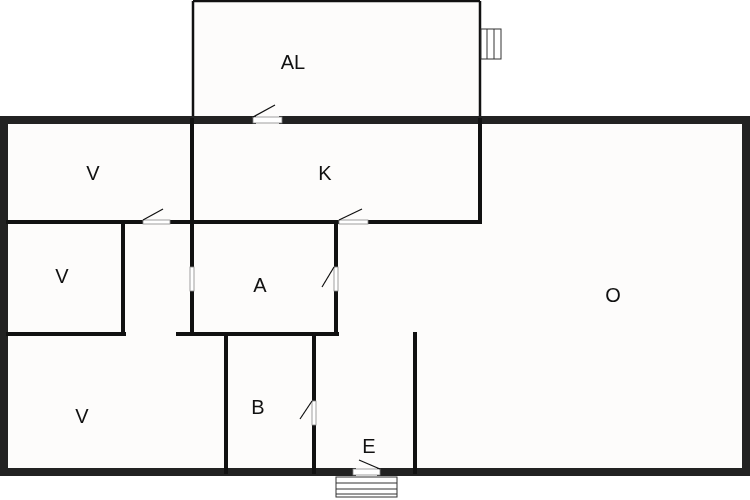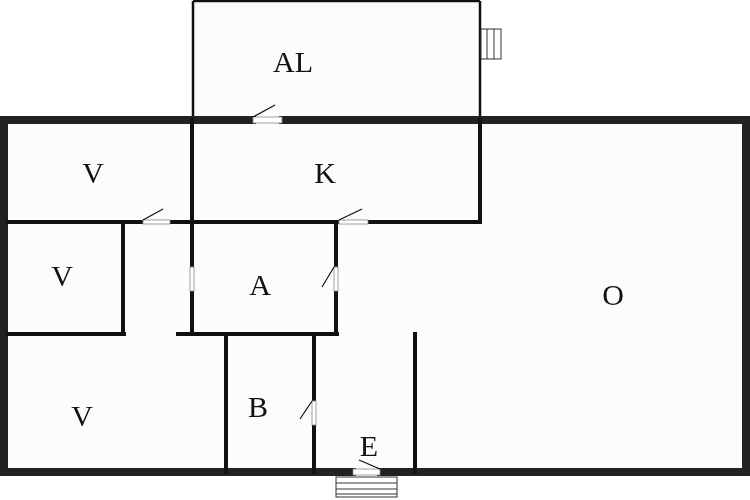--- a/index.html
+++ b/index.html
@@ -6,21 +6,21 @@
     body { width: 750px; height: 500px; overflow: hidden; font-family: "DejaVu Sans", sans-serif; }
     #plan { position: absolute; left: 0; top: 0; width: 750px; height: 500px; }
     .bg { fill: #fdfcfb; }
     .wall-outer { stroke: #222222; stroke-width: 8; fill: none; stroke-linecap: square; }
     .wall-inner { stroke: #111111; stroke-width: 4; fill: none; stroke-linecap: square; }
     .wall-thin { stroke: #111111; stroke-width: 2.5; fill: none; }
     .door-frame { fill: #ffffff; stroke: #888888; stroke-width: 0.8; }
     .door-leaf { stroke: #111111; stroke-width: 1.2; }
     .steps rect { fill: #ffffff; stroke: #333333; stroke-width: 1; }
     .steps line { stroke: #333333; stroke-width: 1; }
-    .label { position: absolute; font-family: Liberation Serif, serif; font-size: 30px; color: #111111; transform: translate(-50%, -50%); white-space: nowrap; }
+    .label { position: absolute; font-family: Liberation Sans, sans-serif; font-size: 20px; color: #111111; transform: translate(-50%, -50%); white-space: nowrap; }
   </style>
 </head>
 <body>
 
 <svg id="plan" viewBox="0 0 750 500" xmlns="http://www.w3.org/2000/svg">
 
   <rect class="bg" x="193" y="1" width="287" height="118"></rect>
   <rect class="bg" x="8" y="120" width="737" height="352"></rect>
 
   <g>

